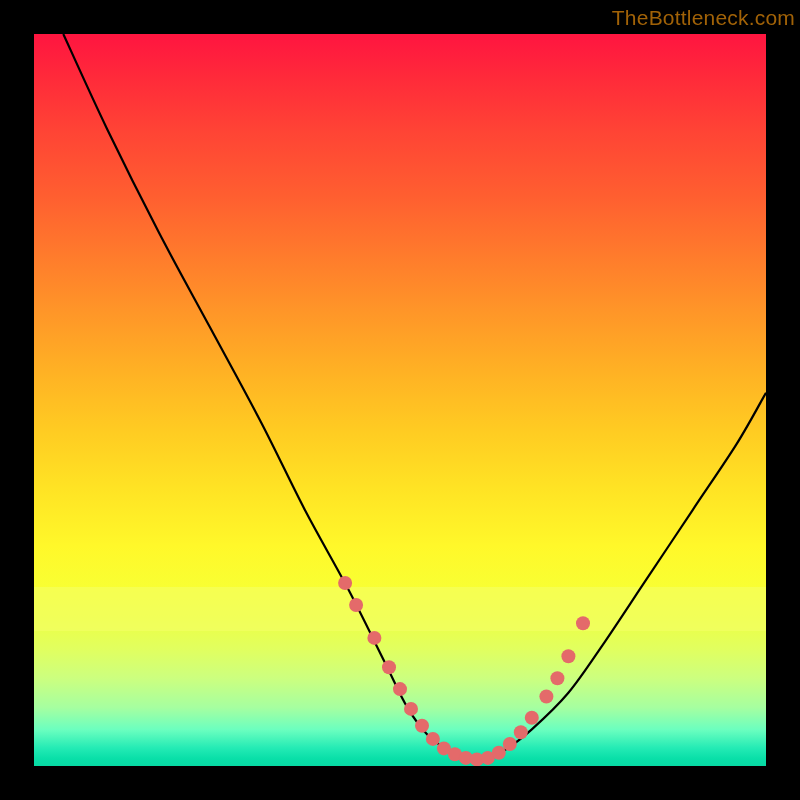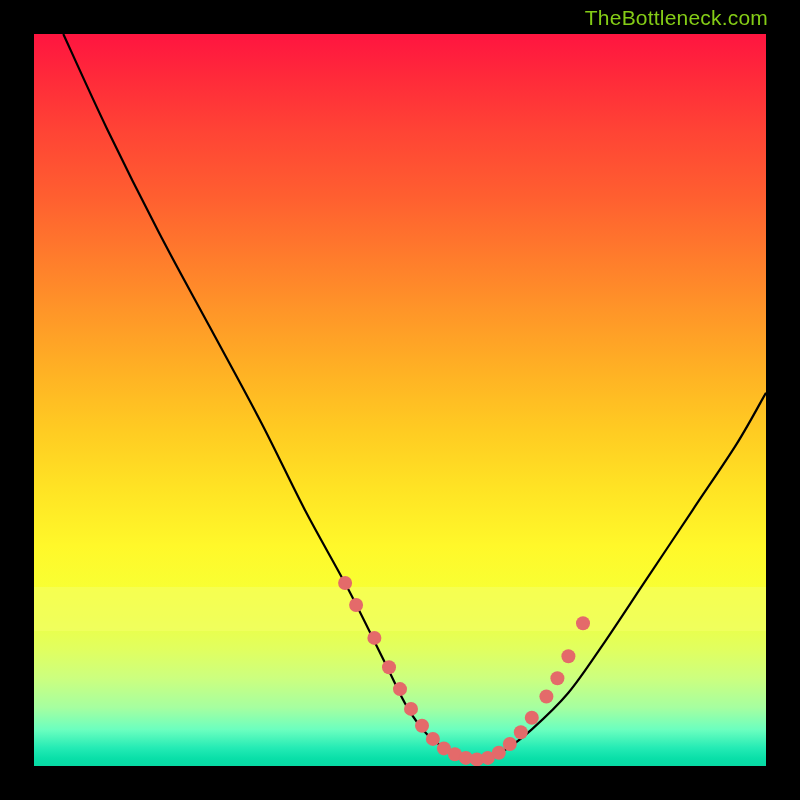--- a/index.html
+++ b/index.html
@@ -22,21 +22,21 @@
           #e1ff5f 84%,
           #ccff7f 88%,
           #a6ffa0 92%,
           #6cffbf 95%,
           #25ebb5 97.5%,
           #09dfa8 99%,
           #07d9a4 100%);}
   .yellow-band{position:absolute;left:0;right:0;top:75.5%;height:6%;
         background:#f4ff6a;opacity:.55}
   svg{position:absolute;inset:0}
-  .watermark{position:absolute;top:6px;right:32px;color:#84cc16;
+  .watermark{position:absolute;top:6px;right:5px;color:#a16207;
         font:500 21px -apple-system,Helvetica,Arial,sans-serif;letter-spacing:.2px}
 </style>
 </head>
 <body>
 
 <div class="watermark">TheBottleneck.com</div>
 
 <div class="frame">
   <div class="grad"></div>
   <div class="yellow-band"></div>

